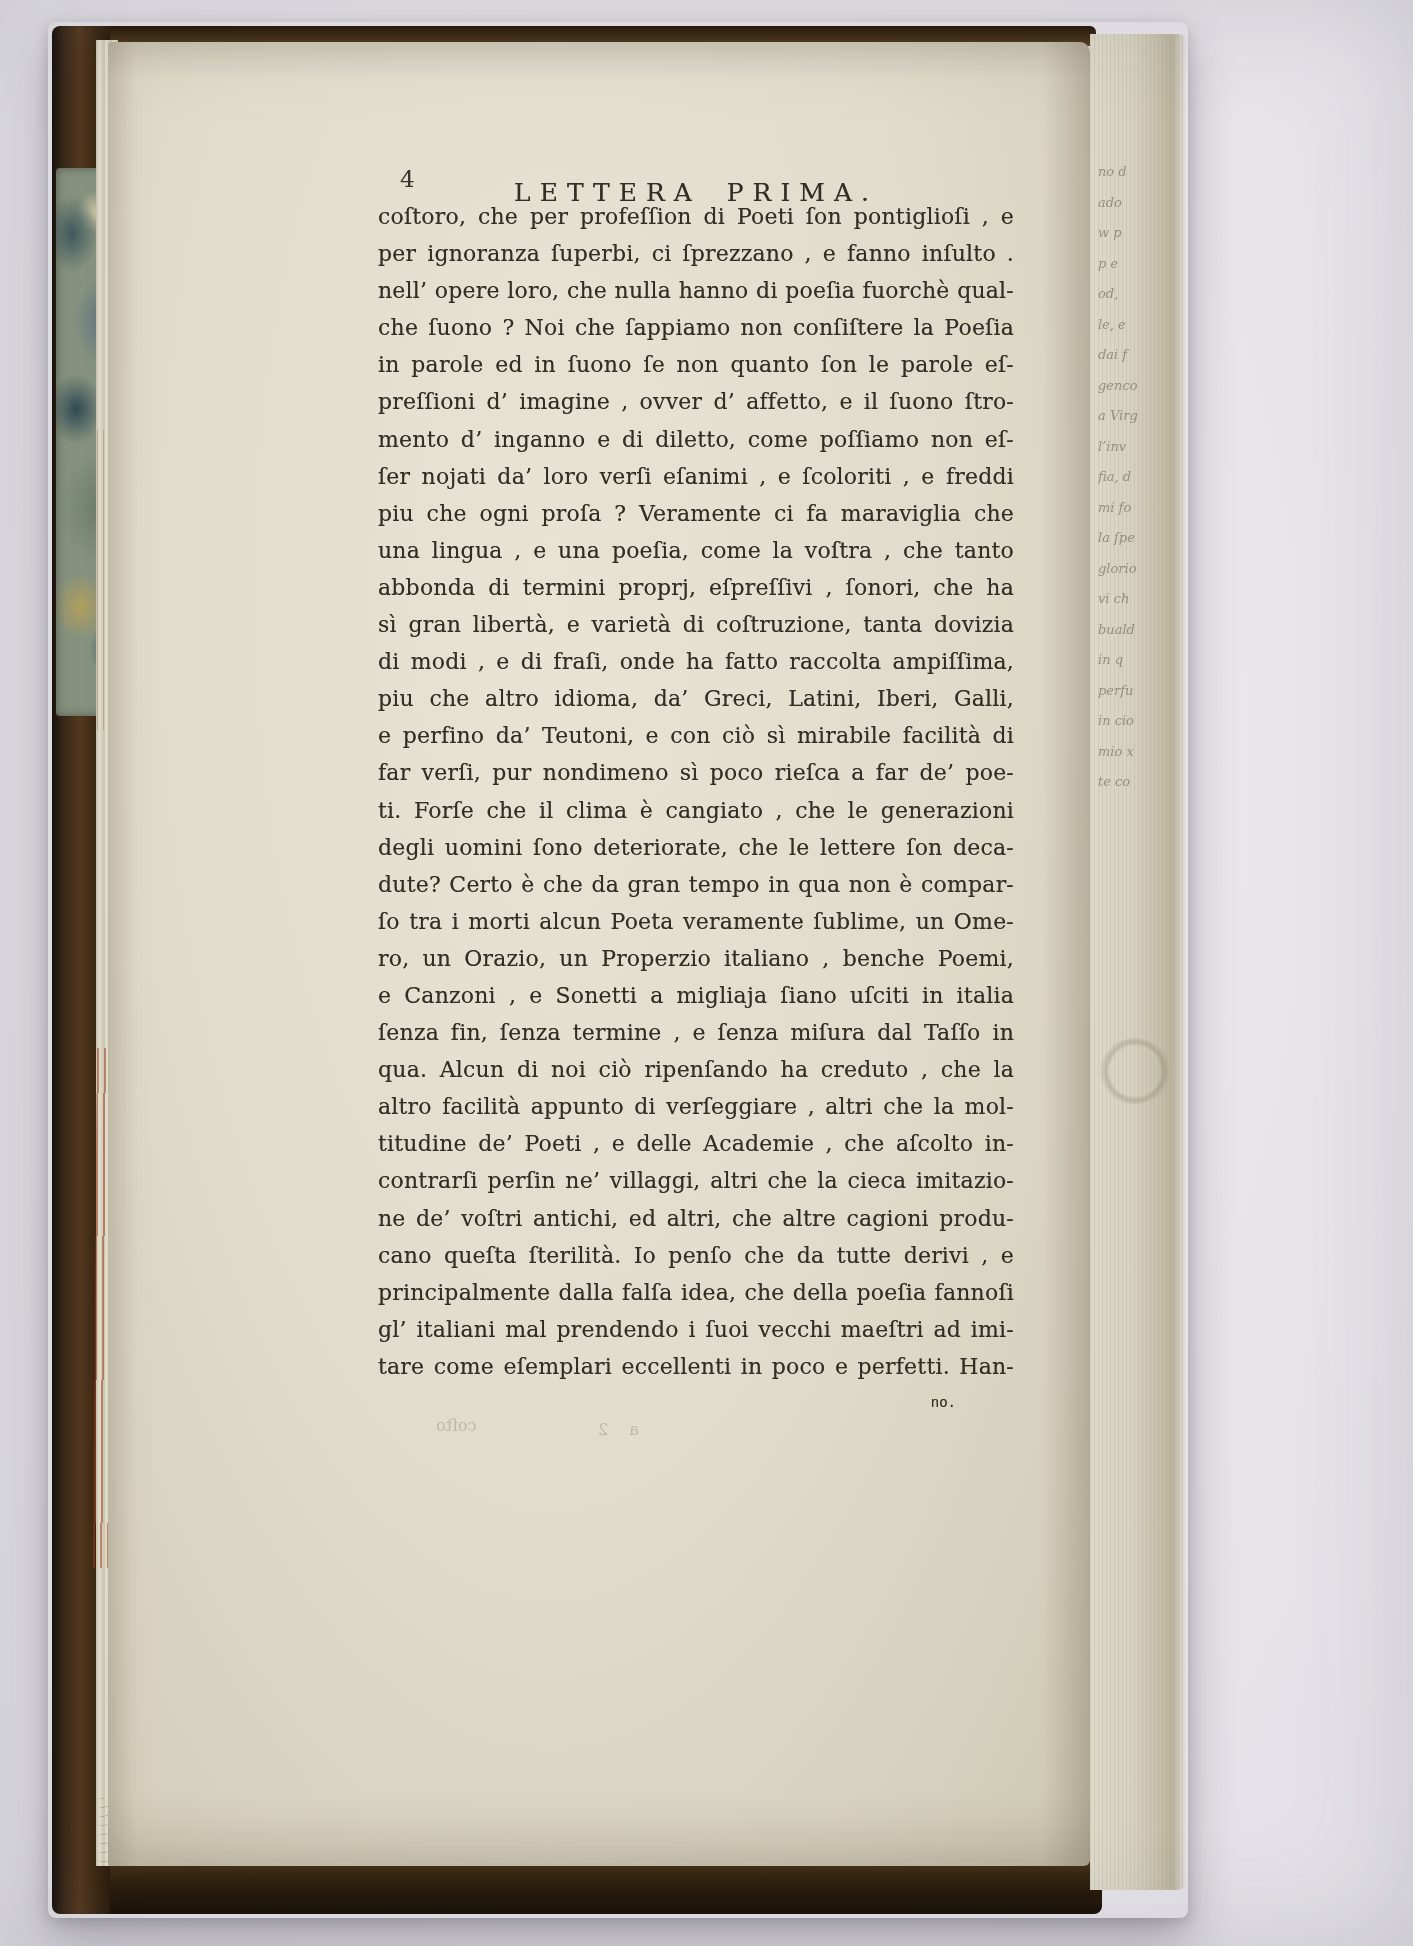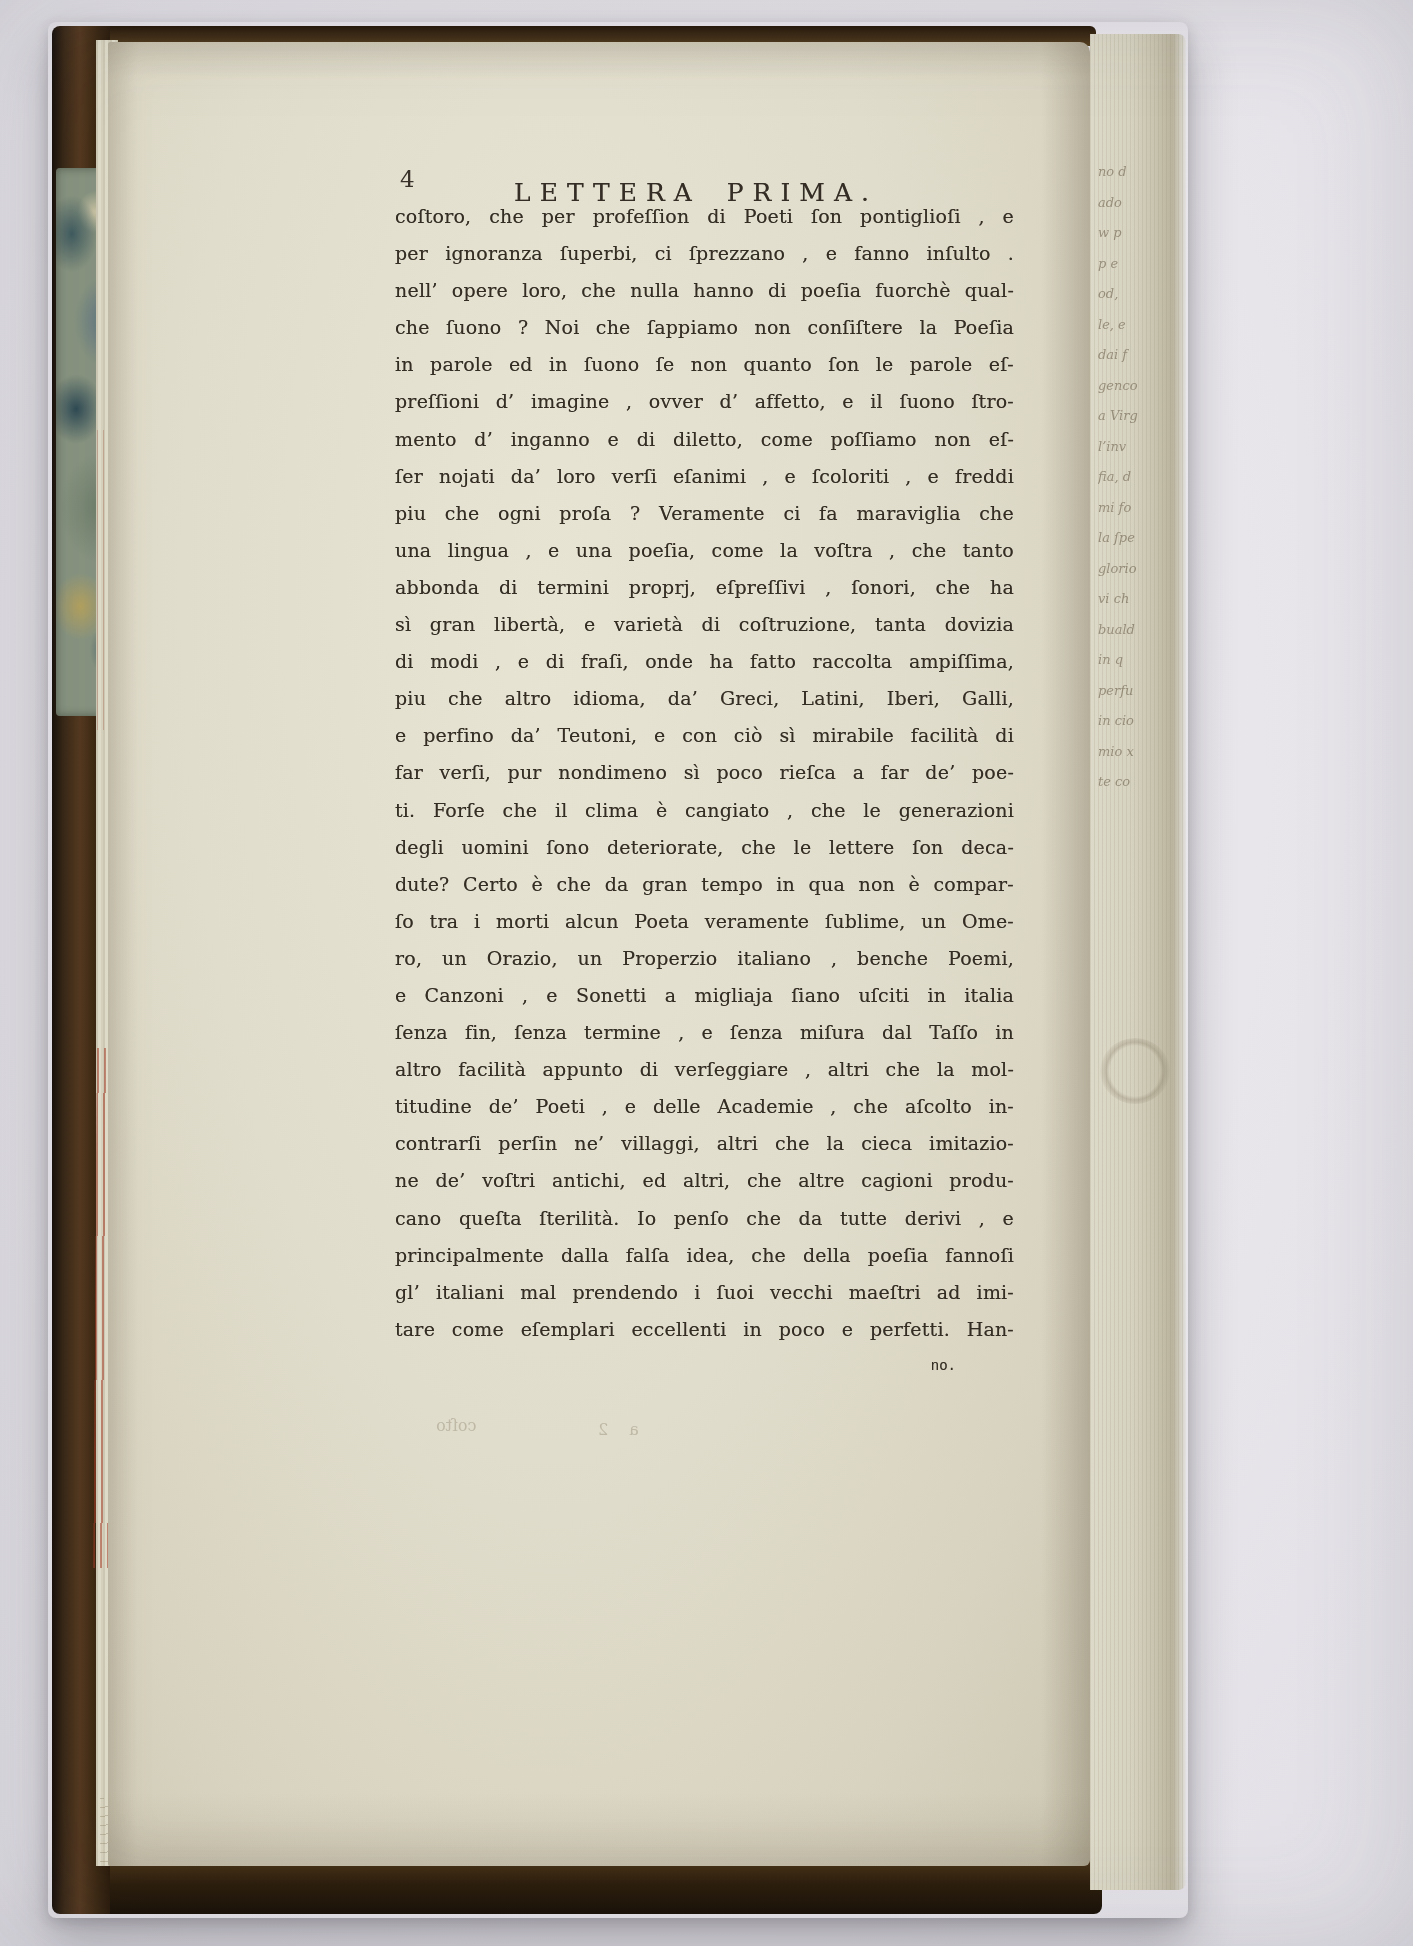--- a/index.html
+++ b/index.html
@@ -67,22 +67,22 @@
     background:radial-gradient(circle, rgba(130,120,100,0) 52%, rgba(120,108,86,.28) 60%, rgba(120,108,86,0) 74%);}
 
   
   .header-row{position:absolute;left:270px;top:118px;width:636px;height:36px;color:#37312a;}
   .page-number{position:absolute;left:22px;top:6px;font-size:23px;}
   .running-title{position:absolute;left:0;right:0;top:18px;text-align:center;
     font-size:25px;letter-spacing:9px;word-spacing:9px;color:#332d25;
     text-shadow:0 0 .5px rgba(45,40,30,.55);}
   .text-block{position:absolute;left:270px;top:156px;width:636px;color:#332d24;
     text-shadow:0 0 .5px rgba(45,40,30,.5);}
-  .line{height:37.1px;line-height:37.1px;font-size:19px;letter-spacing:.2px;
-    text-align:justify;text-align-last:justify;overflow:hidden;margin-left:17px;}
+  .line{height:37.1px;line-height:37.1px;font-size:22px;letter-spacing:.2px;
+    text-align:justify;text-align-last:justify;overflow:hidden;}
   .catchword-row{height:37px;line-height:37px;font-size:14px;text-align:right;padding-right:58px;font-family:Liberation Mono, monospace;}
   .showthrough{position:absolute;left:270px;top:1372px;width:636px;height:30px;
     color:rgba(110,98,76,.30);font-size:16px;}
   .showthrough .st{position:absolute;transform:scaleX(-1);}
   .st-word{left:58px;top:2px;}
   .st-signature{left:212px;top:6px;letter-spacing:8px;}
 
   .photo-vignette{position:absolute;inset:0;pointer-events:none;
     box-shadow:inset 0 0 120px rgba(80,75,90,.18);}
 </style>
@@ -124,20 +124,21 @@
       <div class="line">piu che altro idioma, da’ Greci, Latini, Iberi, Galli,</div>
       <div class="line">e perfino da’ Teutoni, e con ciò sì mirabile facilità di</div>
       <div class="line">far verſi, pur nondimeno sì poco rieſca a far de’ poe-</div>
       <div class="line">ti. Forſe che il clima è cangiato , che le generazioni</div>
       <div class="line">degli uomini ſono deteriorate, che le lettere ſon deca-</div>
       <div class="line">dute? Certo è che da gran tempo in qua non è compar-</div>
       <div class="line">ſo tra i morti alcun Poeta veramente ſublime, un Ome-</div>
       <div class="line">ro, un Orazio, un Properzio italiano , benche Poemi,</div>
       <div class="line">e Canzoni , e Sonetti a migliaja ſiano uſciti in italia</div>
       <div class="line">ſenza fin, ſenza termine , e ſenza miſura dal Taſſo in</div>
+      <div class="line">qua. Alcun di noi ciò ripenſando ha creduto , che la</div>
       <div class="line">altro facilità appunto di verſeggiare , altri che la mol-</div>
       <div class="line">titudine de’ Poeti , e delle Academie , che aſcolto in-</div>
       <div class="line">contrarſi perſin ne’ villaggi, altri che la cieca imitazio-</div>
       <div class="line">ne de’ voſtri antichi, ed altri, che altre cagioni produ-</div>
       <div class="line">cano queſta ſterilità. Io penſo che da tutte derivi , e</div>
       <div class="line">principalmente dalla falſa idea, che della poeſia fannoſi</div>
       <div class="line">gl’ italiani mal prendendo i ſuoi vecchi maeſtri ad imi-</div>
       <div class="line">tare come eſemplari eccellenti in poco e perfetti. Han-</div>
       <div class="catchword-row">no.</div>
     </div>

